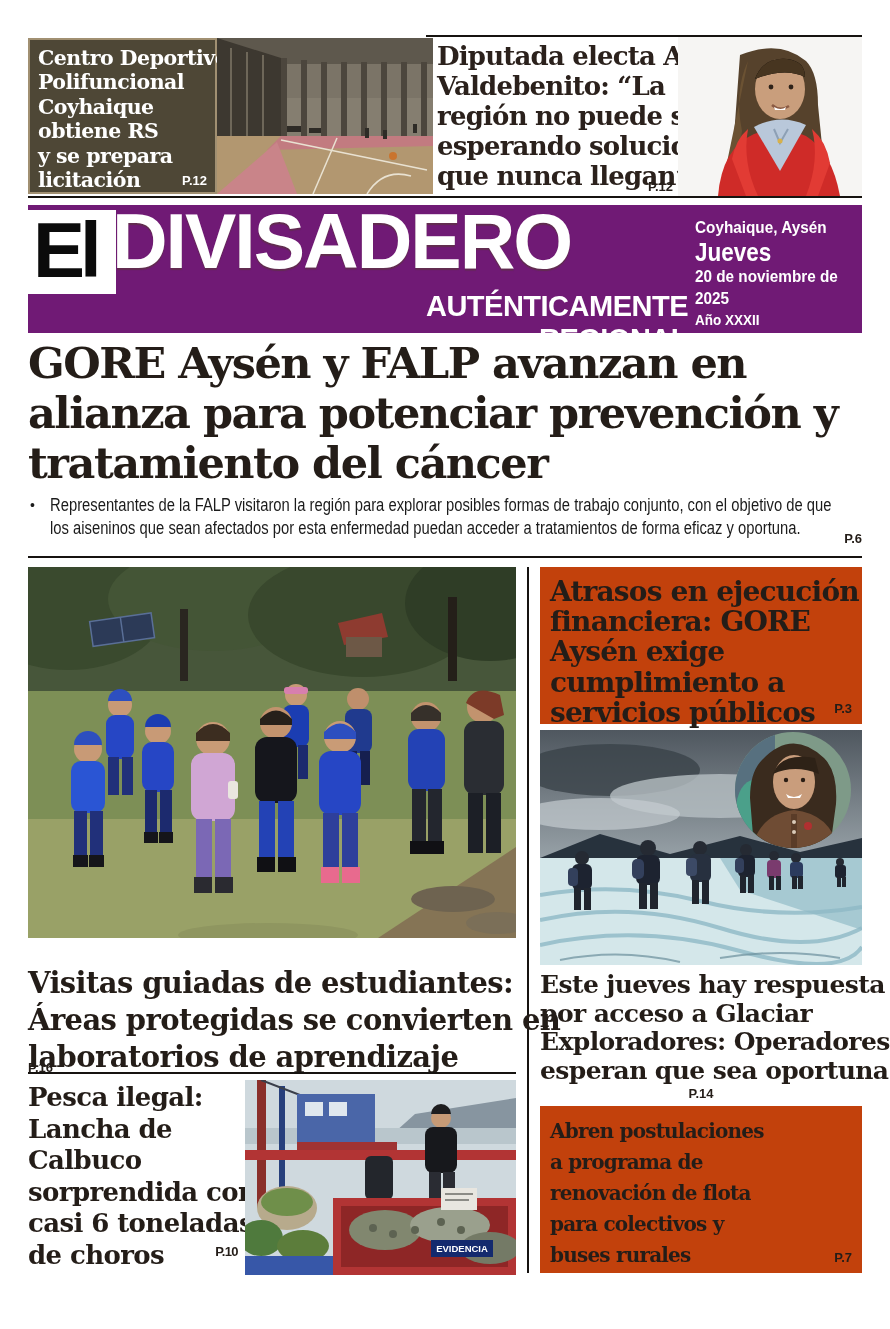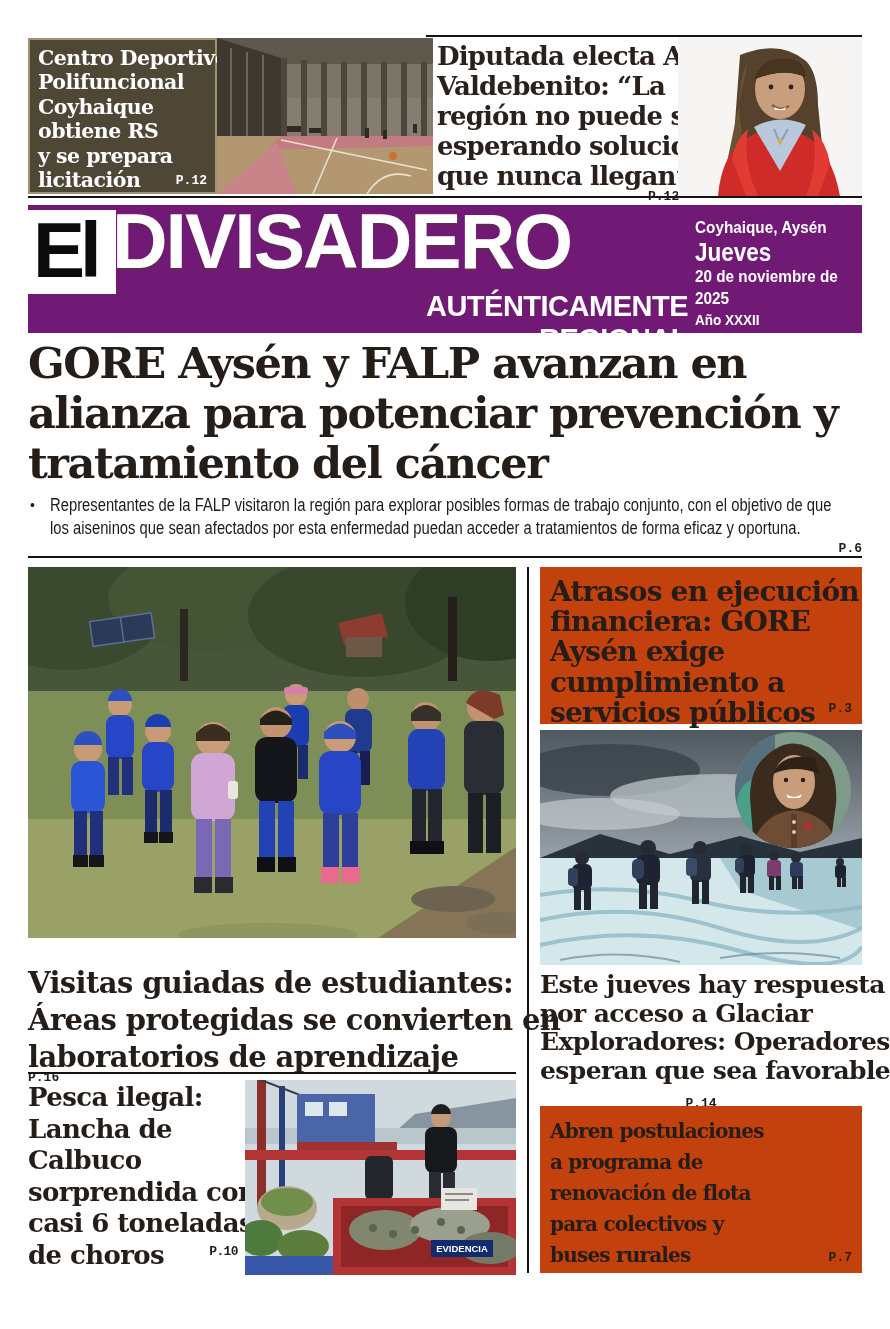--- a/index.html
+++ b/index.html
@@ -1,21 +1,21 @@
 <!DOCTYPE html>
 <html><head>
 <meta charset="utf-8">
 <style>
   * { margin:0; padding:0; box-sizing:border-box; }
   body { background:#fff; font-family:"Liberation Sans", sans-serif; }
   #page { position:relative; width:890px; height:1329px; background:#fff; overflow:hidden; margin:0 auto; }
   .abs { position:absolute; }
   .slab { font-family:"DejaVu Serif", serif; font-weight:bold; color:#241d18; }
   .pre { white-space:pre; }
-  .pageref { font-family:Liberation Mono, monospace; font-weight:bold; font-size:13px; color:#241d18;margin-top:10px; }
+  .pageref { font-family:Liberation Sans, sans-serif; font-weight:bold; font-size:13px; color:#241d18; }
 
   
   .topstrip { top:35px; left:28px; width:834px; height:163px; }
   .topstrip .botline { position:absolute; left:0; bottom:0; width:834px; height:2px; background:#161310; }
   .topstrip .topline { position:absolute; left:398px; top:0; width:436px; height:2px; background:#161310; }
   .olivebox { position:absolute; left:0; top:3px; width:189px; height:156px; background:#4e4736; border:2px solid #a19072; padding:6px 8px; }
   .olivebox .t { font-size:20.5px; line-height:24.4px; letter-spacing:-0.5px; color:#fff; }
   .olivebox .p { position:absolute; right:8px; bottom:4px; color:#fff; }
   .gymph { position:absolute; left:189px; top:3px; width:216px; height:156px; }
   .dipu { position:absolute; left:409px; top:6px; width:308px; font-size:26px; line-height:30px; letter-spacing:-0.8px; color:#2b211c; }
@@ -428,21 +428,21 @@
       <rect x="251" y="84" width="6" height="34" fill="#5a3c28"></rect>
       <circle cx="254" cy="92" r="2" fill="#d9c9b8"></circle>
         <circle cx="254" cy="102" r="2" fill="#d9c9b8"></circle>
       <circle cx="268" cy="96" r="4" fill="#b03030"></circle>
     </g>
   </svg>
 
   <div class="abs glaciar slab pre">Este jueves hay respuesta
 por acceso a Glaciar
 Exploradores: Operadores
-esperan que sea favorable</div>
+esperan que sea oportuna</div>
   <div class="abs p14 pageref">P.14</div>
 
   <div class="abs graybox buses">
     <div class="t slab pre">Abren postulaciones
 a programa de
 renovación de flota
 para colectivos y
 buses rurales</div>
     <div class="boxref pageref">P.7</div>
   </div>

